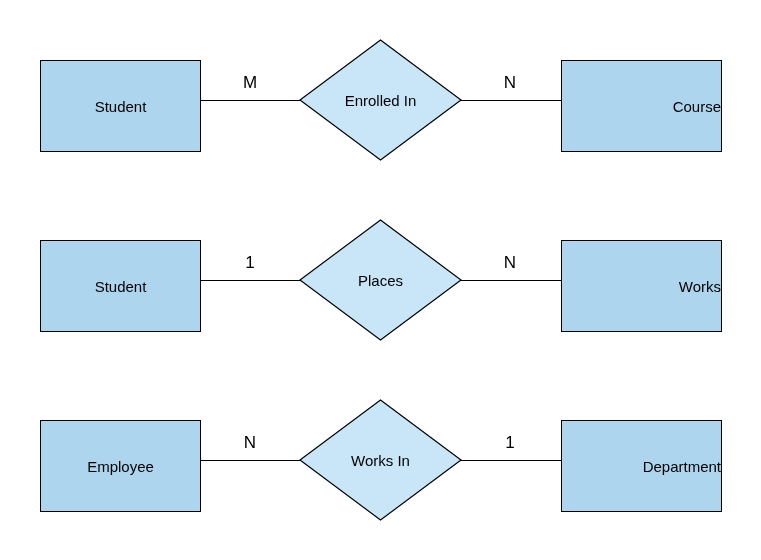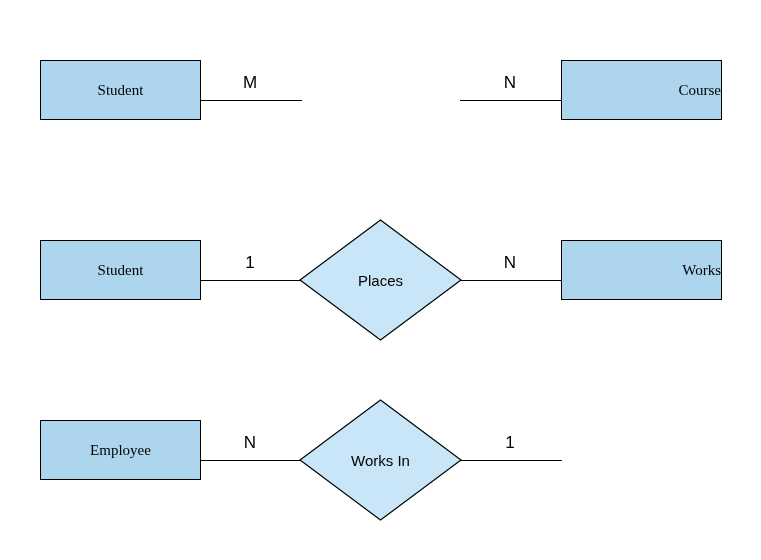--- a/index.html
+++ b/index.html
@@ -30,29 +30,28 @@
     height: 180px;
   }
   .er-row.r0 { top: 0; }
   .er-row.r1 { top: 180px; }
   .er-row.r2 { top: 360px; }
 
   .entity {
     position: absolute;
     top: 60px;
     width: 161px;
-    height: 60px;
+    height: 92px;
     background: var(--entity-fill);
     border: 1px solid var(--shape-border);
     display: flex;
     align-items: center;
     justify-content: center;
     font-size: 15px;
     color: var(--text-color);
-    font-family: Liberation Serif, serif;
   }
   .entity.left  { left: 40px; }
   .entity.right { left: 561px; justify-content: flex-end; }
 
   .connector {
     position: absolute;
     top: 100px;
     height: 0;
     border-top: 1px solid var(--line-color);
   }
@@ -105,20 +104,26 @@
 <div class="canvas">
 
   <div class="er-row r0">
     <div class="connector left"></div>
     <div class="connector right"></div>
     <div class="cardinality left">M</div>
     <div class="cardinality right">N</div>
     <div class="entity left">
       <span>Student</span>
     </div>
+    <div class="diamond">
+      <svg viewBox="0 0 163 122">
+        <polygon points="81.5,1 162,61 81.5,121 1,61"></polygon>
+      </svg>
+      <span class="label">Enrolled In</span>
+    </div>
     <div class="entity right">
       <span>Course</span>
     </div>
   </div>
 
   <div class="er-row r1">
     <div class="connector left"></div>
     <div class="connector right"></div>
     <div class="cardinality left">1</div>
     <div class="cardinality right">N</div>
@@ -143,15 +148,18 @@
     <div class="cardinality right">1</div>
     <div class="entity left">
       <span>Employee</span>
     </div>
     <div class="diamond">
       <svg viewBox="0 0 163 122">
         <polygon points="81.5,1 162,61 81.5,121 1,61"></polygon>
       </svg>
       <span class="label">Works In</span>
     </div>
+    <div class="entity right">
+      <span>Department</span>
+    </div>
   </div>
 
 </div>
 
 </body></html>

